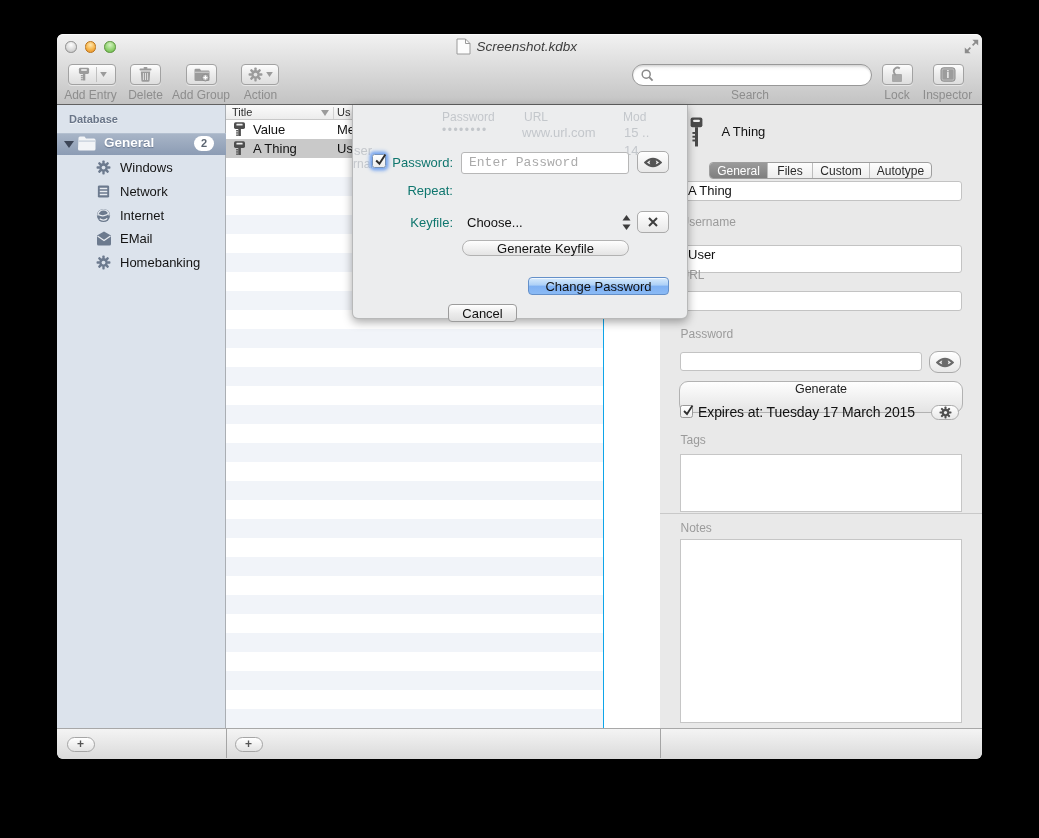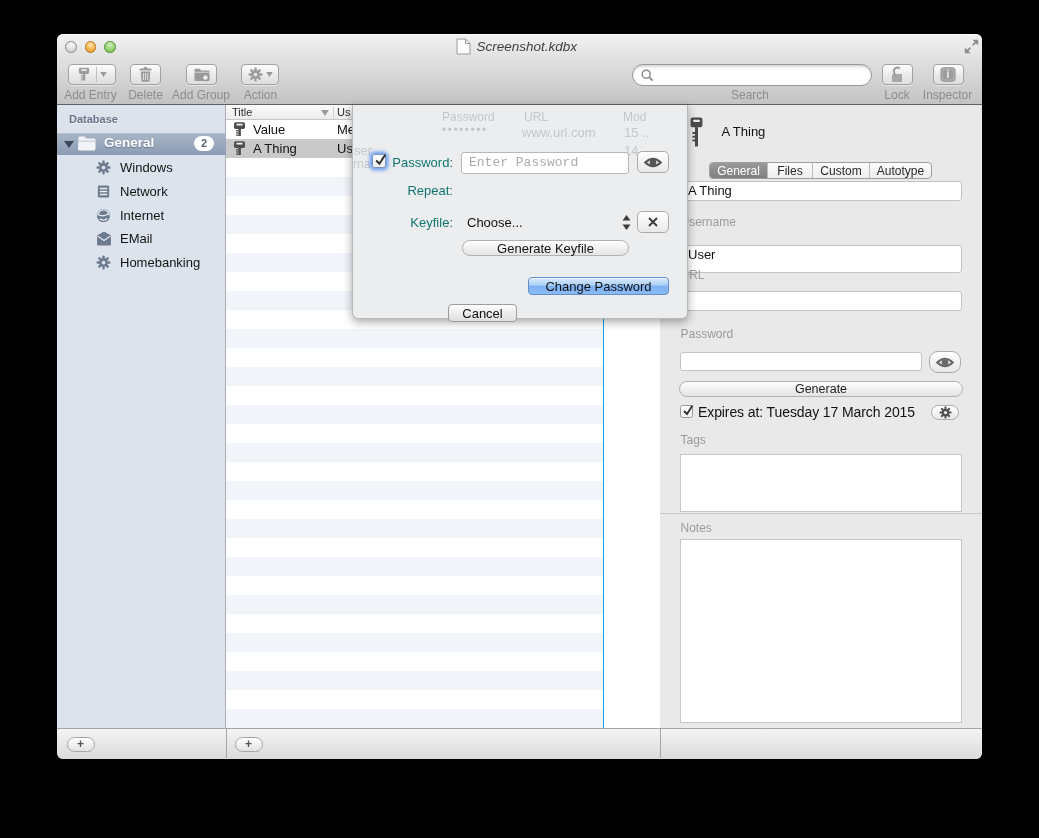--- a/index.html
+++ b/index.html
@@ -256,21 +256,21 @@
       <div class="ifield" style="left:20.5px;top:140px;width:282px;height:28px;">User</div>
       <div class="ilabel" style="left:21px;top:163px;">URL</div>
       <div class="ifield" style="left:20.5px;top:186px;width:282px;height:20px;"></div>
       <div class="ilabel" style="left:21px;top:222px;">Password</div>
       <div class="ifield" style="left:20.5px;top:247px;width:242px;height:19px;"></div>
       <div class="sqbtn" style="left:269.5px;top:246px;border-radius:9px;">
           <svg width="18" height="13" viewBox="0 0 18 13">
             <use href="#eye" fill="#6a6a6a" stroke="#6a6a6a"></use>
           </svg>
         </div>
-      <div class="pill" style="left:19.5px;top:276px;width:284px;height:16px;">Generate</div>
+      <div class="pill" style="left:19.5px;top:276px;width:284px;height:32px;">Generate</div>
       <div class="cb" style="left:20.5px;top:300px;">
           <svg width="12" height="12" viewBox="0 0 12 12">
             <path d="M2 6 L5 9 L10.5 0.5" fill="none" stroke="#2e2e2e" stroke-width="1.8"></path>
           </svg>
         </div>
       <div style="position:absolute;left:38.5px;top:299px;font-size:14px;letter-spacing:-0.1px;color:#111;">Expires at: Tuesday 17 March 2015</div>
       <div class="sqbtn" style="left:271.5px;top:300px;width:28px;height:15px;border-radius:8px;">
           <svg width="13" height="13" viewBox="0 0 16 16">
             <use href="#gear" fill="#4f4f4f"></use>
             <circle cx="8" cy="8" r="2" fill="#eee"></circle>

